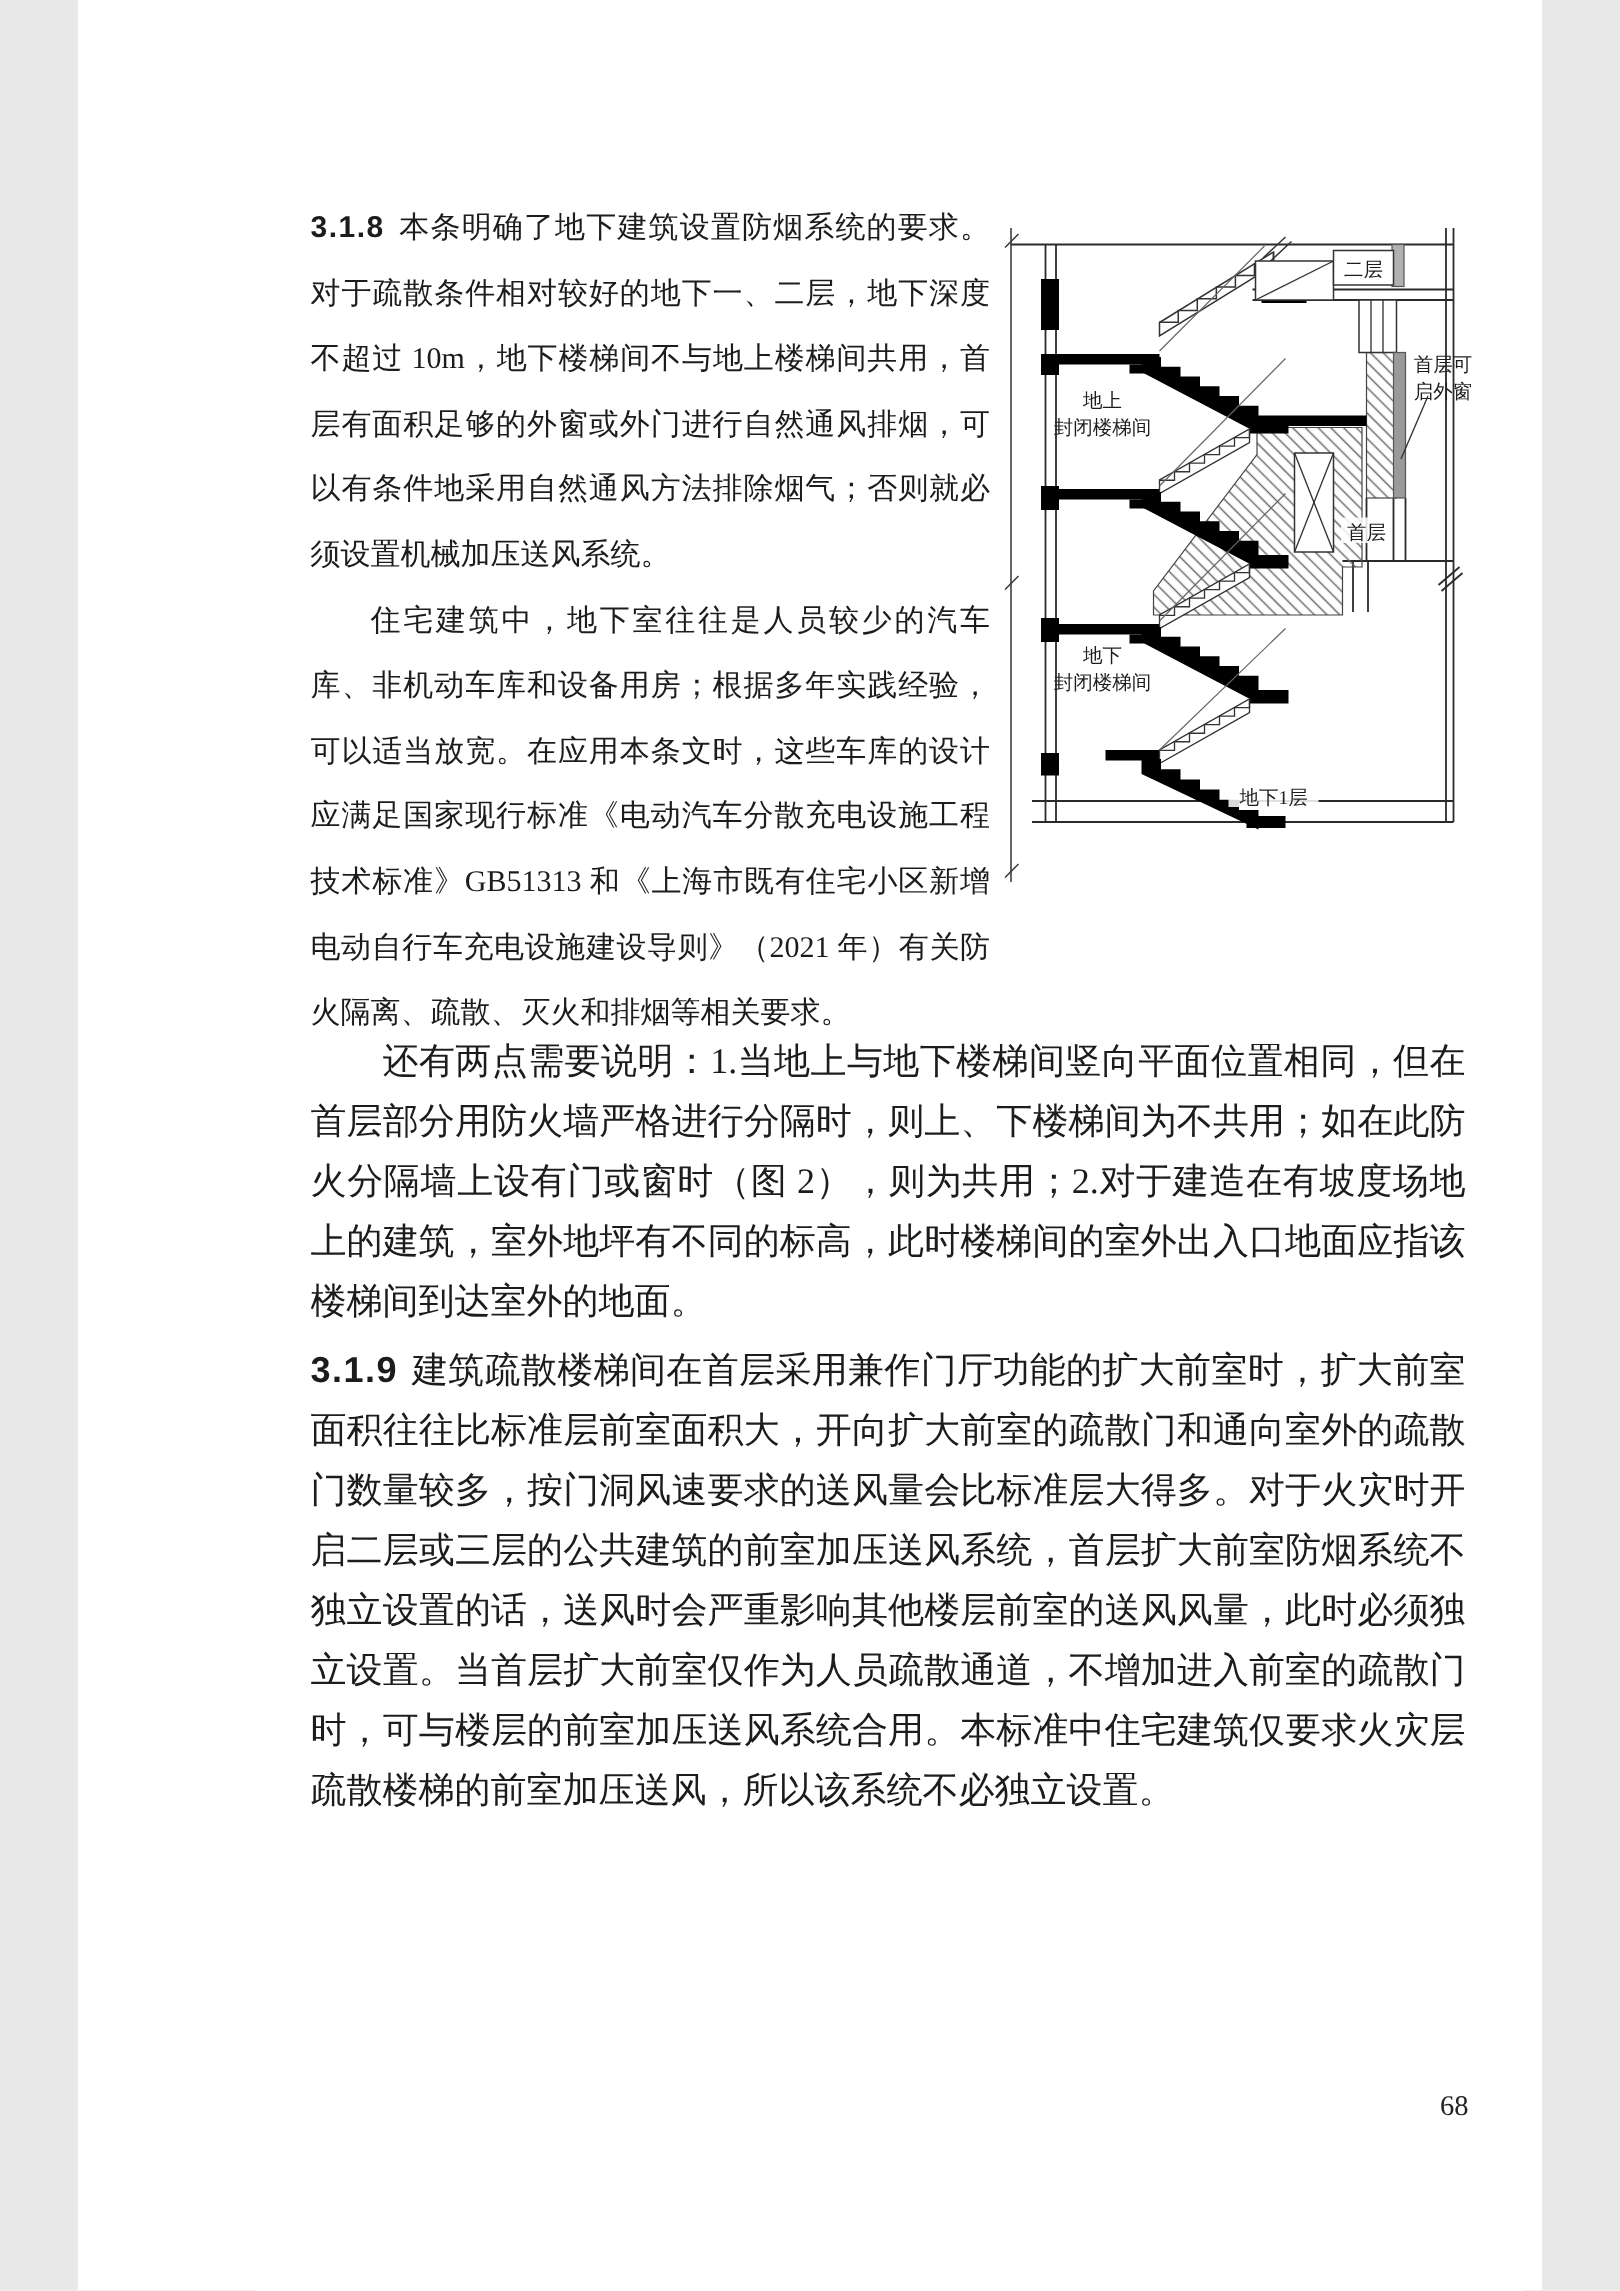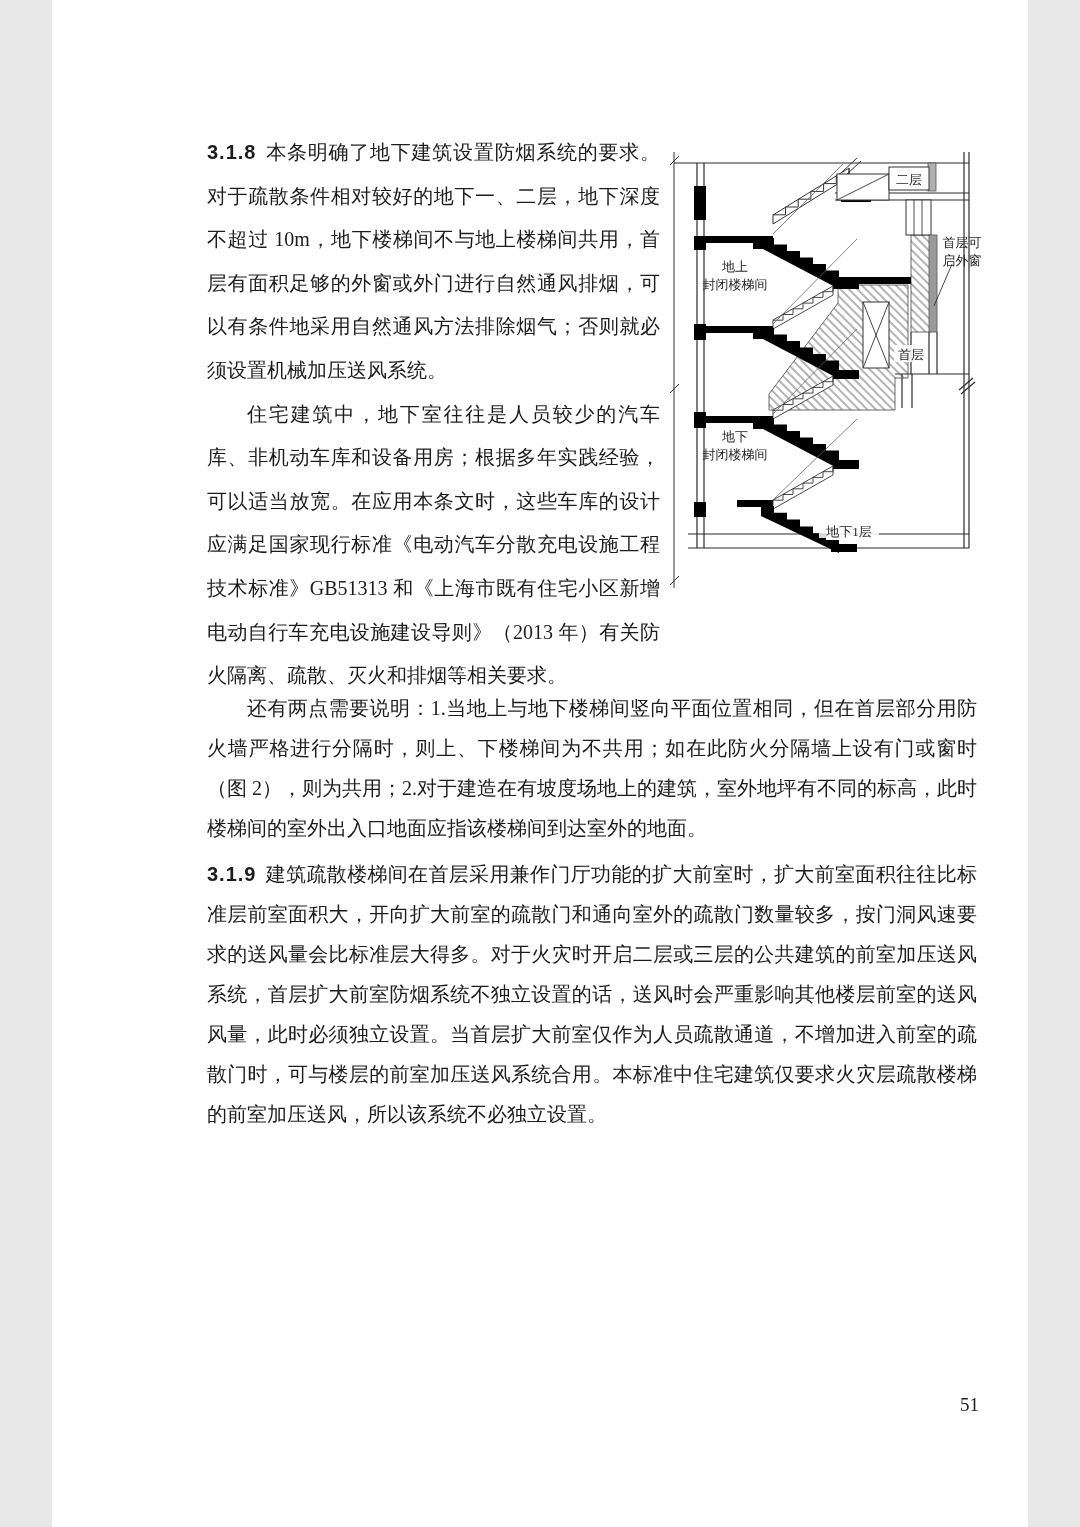--- a/index.html
+++ b/index.html
@@ -13,21 +13,21 @@
     color:#1c1c1c;
   }
   .left-col{
     position:absolute;left:155px;top:131px;width:453px;
     font-size:20px;line-height:43.6px;
     text-align:justify;
   }
   .left-col p{margin:0;padding:0;}
   .fullwidth{
     position:absolute;left:155px;top:688px;width:770px;
-    font-size:20px;line-height:40px;
+    font-size:24px;line-height:40px;
     text-align:justify;
   }
   .fullwidth p{margin:0;padding:0;}
   .indent{text-indent:2em;}
   .clause-num{
     font-family:"Liberation Sans","DejaVu Sans",sans-serif;
     font-weight:bold;
     margin-right:9px;
     letter-spacing:1px;
   }
@@ -46,21 +46,21 @@
     fill:#1d1d1d;
   }
 </style>
 </head>
 <body>
 
 <div class="page">
 
   <div class="left-col">
     <p><span class="clause-num">3.1.8</span><span>本条明确了地下建筑设置防烟系统的要求。对于疏散条件相对较好的地下一、二层，地下深度不超过 10m，地下楼梯间不与地上楼梯间共用，首层有面积足够的外窗或外门进行自然通风排烟，可以有条件地采用自然通风方法排除烟气；否则就必须设置机械加压送风系统。</span></p>
-    <p class="indent">住宅建筑中，地下室往往是人员较少的汽车库、非机动车库和设备用房；根据多年实践经验，可以适当放宽。在应用本条文时，这些车库的设计应满足国家现行标准《电动汽车分散充电设施工程技术标准》GB51313 和《上海市既有住宅小区新增电动自行车充电设施建设导则》（2013 年）有关防火隔离、疏散、灭火和排烟等相关要求。</p>
+    <p class="indent">住宅建筑中，地下室往往是人员较少的汽车库、非机动车库和设备用房；根据多年实践经验，可以适当放宽。在应用本条文时，这些车库的设计应满足国家现行标准《电动汽车分散充电设施工程技术标准》GB51313 和《上海市既有住宅小区新增电动自行车充电设施建设导则》（2021 年）有关防火隔离、疏散、灭火和排烟等相关要求。</p>
   </div>
 
   <div class="fig-wrap">
     <svg width="330" height="446" viewBox="0 0 330 446">
       <defs>
         <pattern id="hatch" width="6" height="6" patternUnits="userSpaceOnUse" patternTransform="rotate(-45)">
           <line x1="3" y1="0" x2="3" y2="6" stroke="#6a6a6a" stroke-width="1"></line>
         </pattern>
       </defs>
 
@@ -182,15 +182,15 @@
       <text x="188" y="388" font-size="13" text-anchor="middle">地下1层</text>
     </svg>
   </div>
 
 
   <div class="fullwidth">
     <p class="indent">还有两点需要说明：1.当地上与地下楼梯间竖向平面位置相同，但在首层部分用防火墙严格进行分隔时，则上、下楼梯间为不共用；如在此防火分隔墙上设有门或窗时（图 2），则为共用；2.对于建造在有坡度场地上的建筑，室外地坪有不同的标高，此时楼梯间的室外出入口地面应指该楼梯间到达室外的地面。</p>
     <p style="margin-top:6px;"><span class="clause-num">3.1.9</span><span>建筑疏散楼梯间在首层采用兼作门厅功能的扩大前室时，扩大前室面积往往比标准层前室面积大，开向扩大前室的疏散门和通向室外的疏散门数量较多，按门洞风速要求的送风量会比标准层大得多。对于火灾时开启二层或三层的公共建筑的前室加压送风系统，首层扩大前室防烟系统不独立设置的话，送风时会严重影响其他楼层前室的送风风量，此时必须独立设置。当首层扩大前室仅作为人员疏散通道，不增加进入前室的疏散门时，可与楼层的前室加压送风系统合用。本标准中住宅建筑仅要求火灾层疏散楼梯的前室加压送风，所以该系统不必独立设置。</span></p>
   </div>
 
-  <div class="page-num">51</div>
+  <div class="page-num">68</div>
 
 </div>
 
 </body></html>

